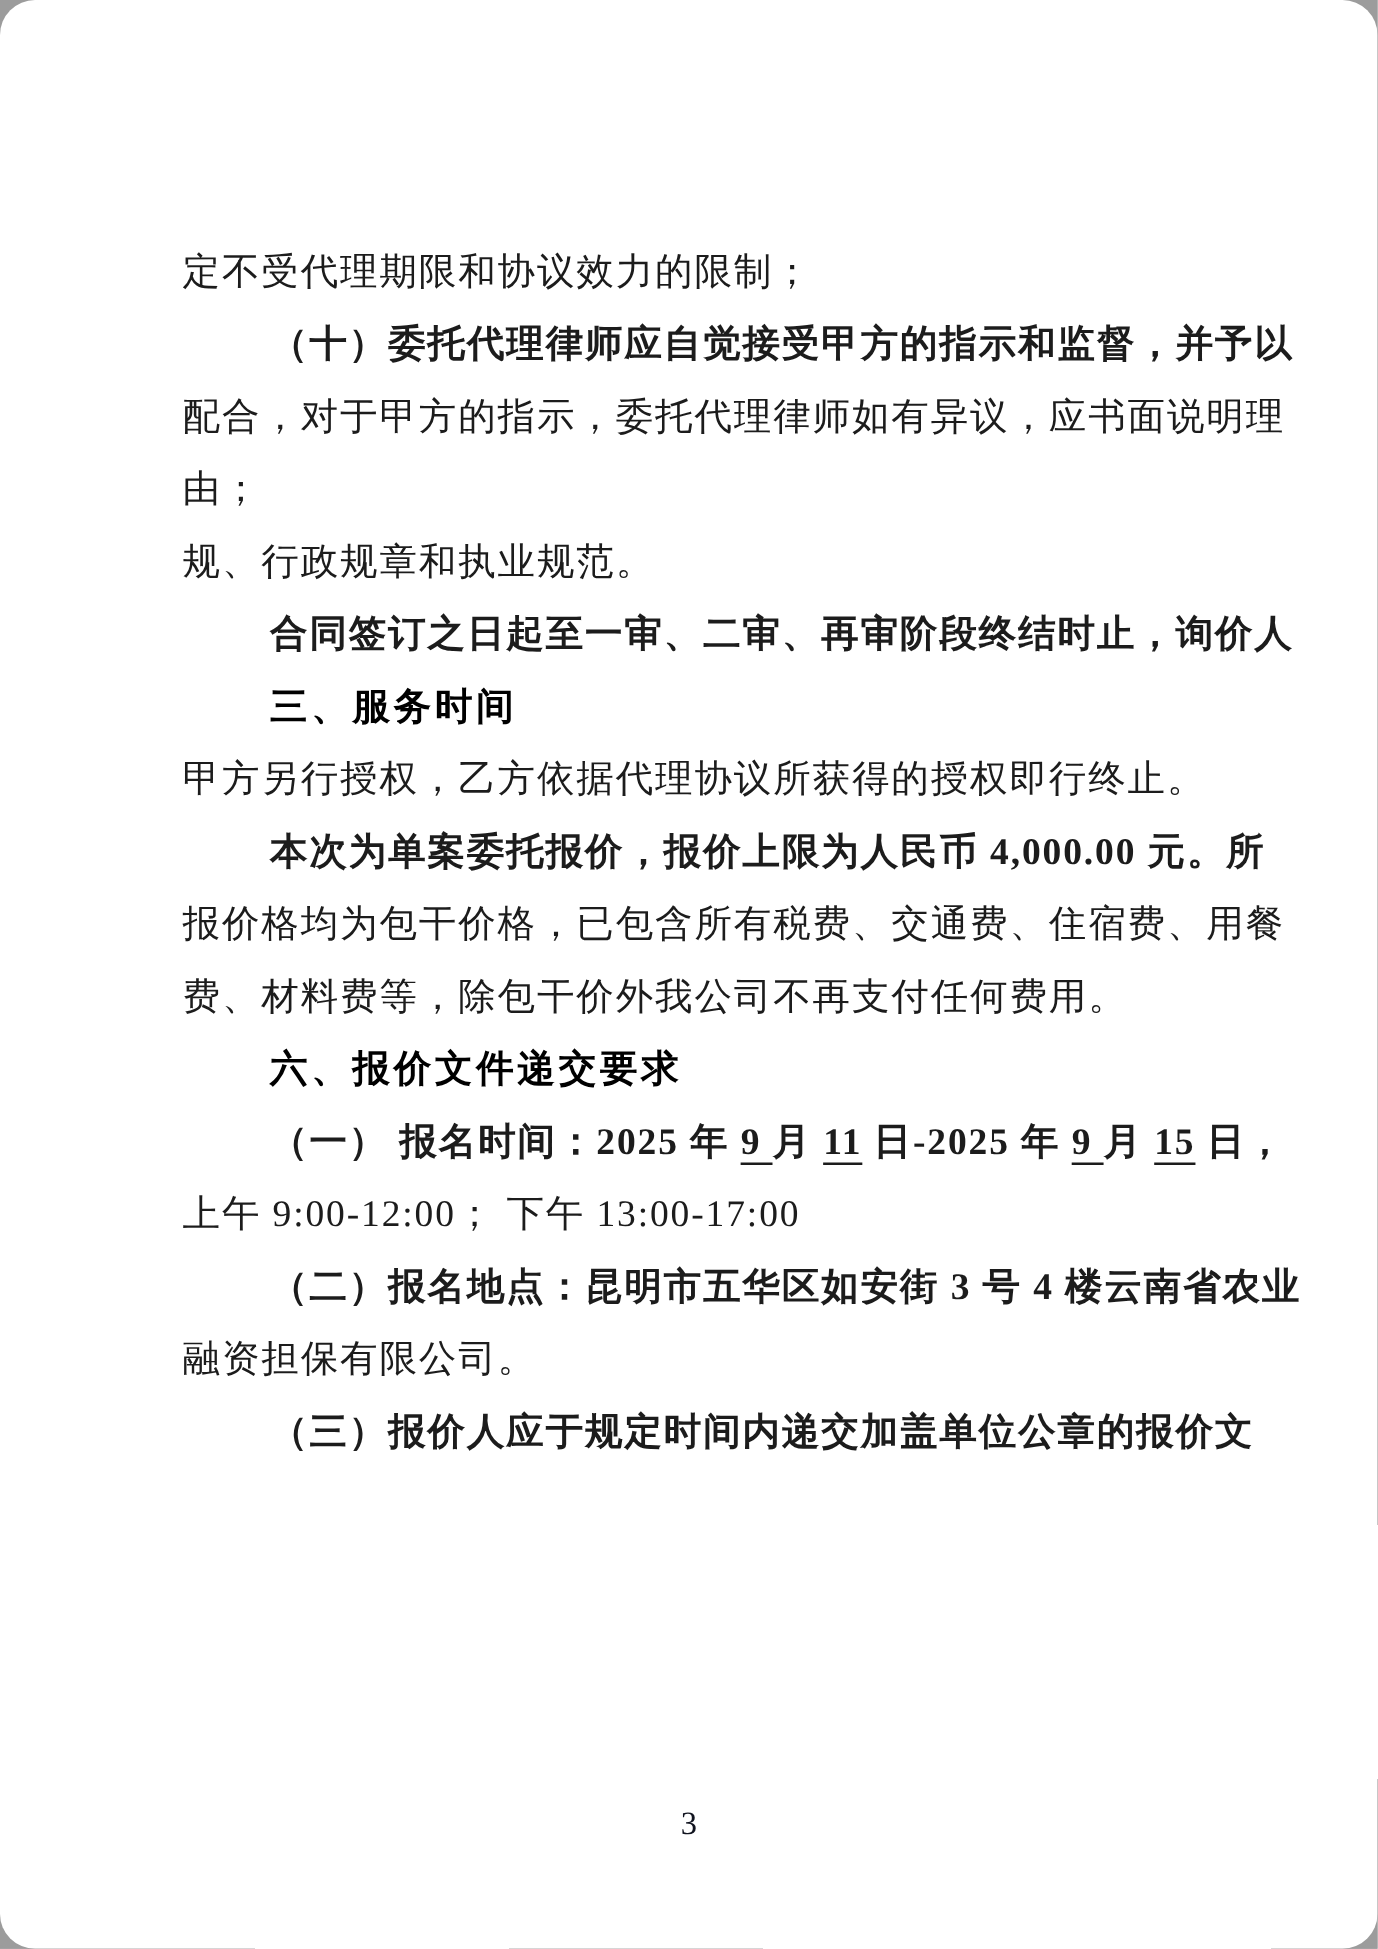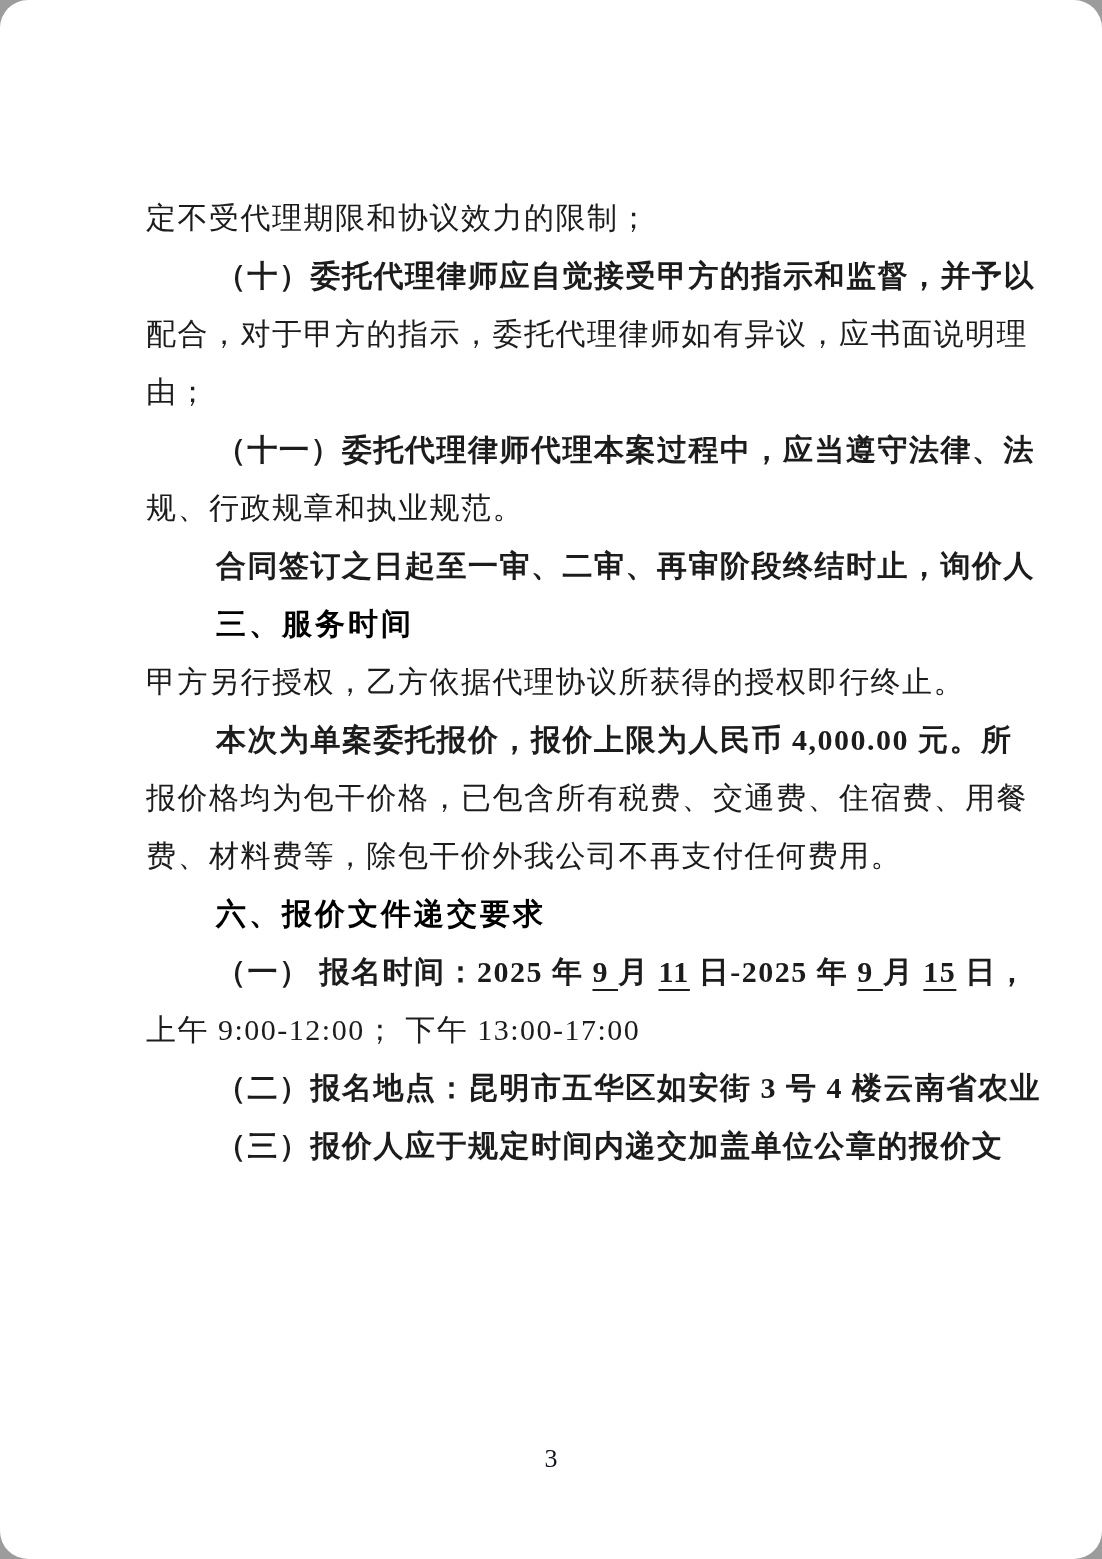--- a/index.html
+++ b/index.html
@@ -61,28 +61,28 @@
 </head>
 <body>
 
 <div class="page">
   <div class="text-block">
 
   <div class="line">定不受代理期限和协议效力的限制；</div>
       <div class="line indent">（十）委托代理律师应自觉接受甲方的指示和监督，并予以</div>
       <div class="line">配合，对于甲方的指示，委托代理律师如有异议，应书面说明理</div>
       <div class="line">由；</div>
-      <div class="line indent">（十一）委托代理律师代理本案过程中，应当遵守法律、法</div>
       <div class="line">规、行政规章和执业规范。</div>
       <div class="line indent">合同签订之日起至一审、二审、再审阶段终结时止，询价人</div>
       <div class="line indent heading">三、服务时间</div>
       <div class="line">甲方另行授权，乙方依据代理协议所获得的授权即行终止。</div>
       <div class="line indent">本次为单案委托报价，报价上限为人民币 4,000.00 元。所</div>
       <div class="line">报价格均为包干价格，已包含所有税费、交通费、住宿费、用餐</div>
       <div class="line">费、材料费等，除包干价外我公司不再支付任何费用。</div>
       <div class="line indent heading">六、报价文件递交要求</div>
       <div class="line indent"><span class="seg">（一） 报名时间：2025 年 </span><span class="seg u">9 </span><span class="seg">月 </span><span class="seg u">11</span><span class="seg"> 日-2025 年 </span><span class="seg u">9 </span><span class="seg">月 </span><span class="seg u">15</span><span class="seg"> 日，</span></div>
       <div class="line">上午 9:00-12:00； 下午 13:00-17:00</div>
       <div class="line indent">（二）报名地点：昆明市五华区如安街 3 号 4 楼云南省农业</div>
+      <div class="line">融资担保有限公司。</div>
       <div class="line indent">（三）报价人应于规定时间内递交加盖单位公章的报价文</div>
     </div>
   <div class="page-number">3</div>
 </div>
 
 </body></html>

